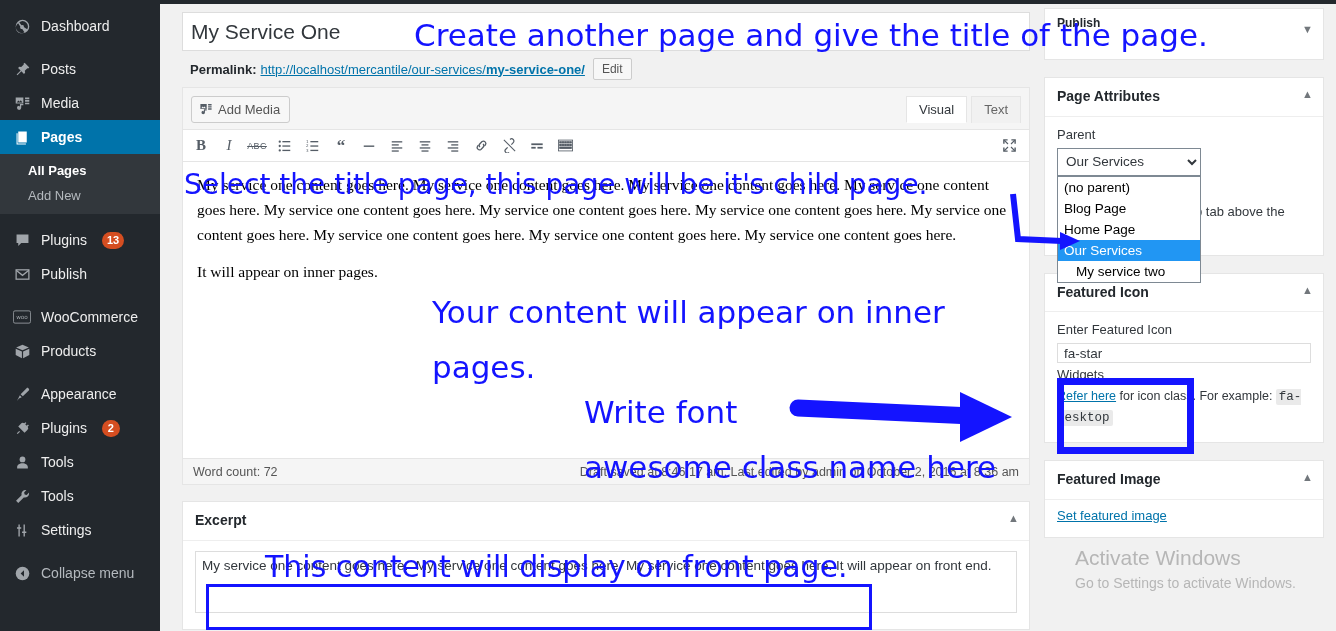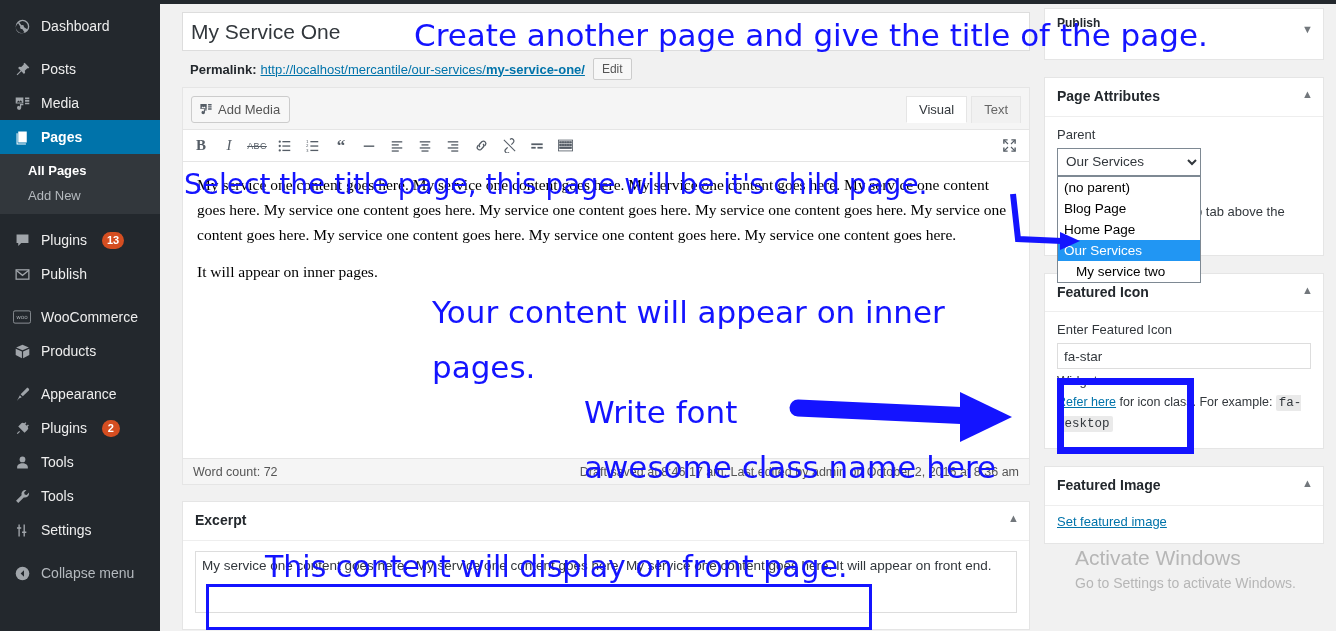--- a/index.html
+++ b/index.html
@@ -158,21 +158,21 @@
   .side-box.nb > h2 { border-bottom:none; }
   .side-inside { padding:10px 12px 14px; font-size:13px; color:#32373c; }
   .side-inside label.fl { display:block; margin-bottom:6px; font-size:13px; }
   select.parent-select {
     width:144px; height:28px; font-size:13.5px; padding:2px 4px;
     border:1px solid #7e8993; background:#fff; color:#32373c;
     font-family:"Liberation Sans", sans-serif;
   }
   .helptext { font-size:13px; color:#32373c; line-height:1.5; margin-top:26px;}
   .fi-input {
-    width:100%; height:26px; border:1px solid #ddd; padding:2px 6px;
+    width:100%; height:20px; border:1px solid #ddd; padding:2px 6px;
     font-size:13.5px; color:#32373c; font-family:"Liberation Sans", sans-serif;
     outline:none;
   }
   .fi-note { font-size:12.5px; color:#32373c; margin-top:5px; line-height:1.55;}
   .fi-note a { color:#0073aa; text-decoration:underline; }
   code.kbd {
     font-family:"Liberation Mono", monospace; background:#eaeaea;
     font-size:12.5px; padding:1px 3px; border-radius:2px;
   }
   a.link { color:#0073aa; text-decoration:underline; font-size:13px; }

